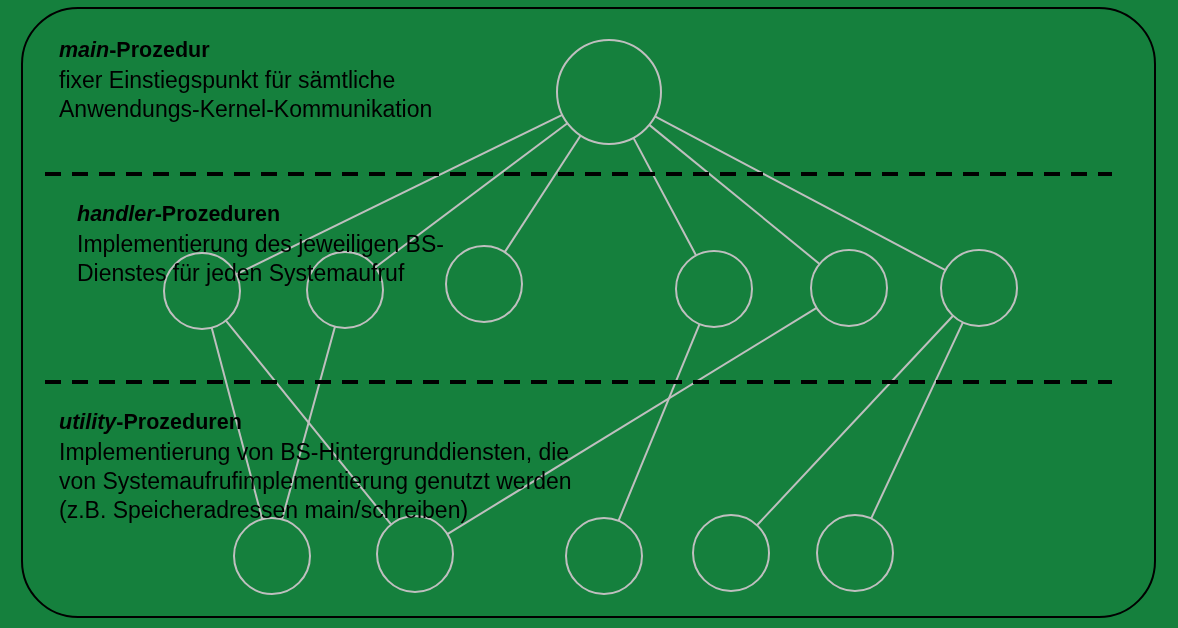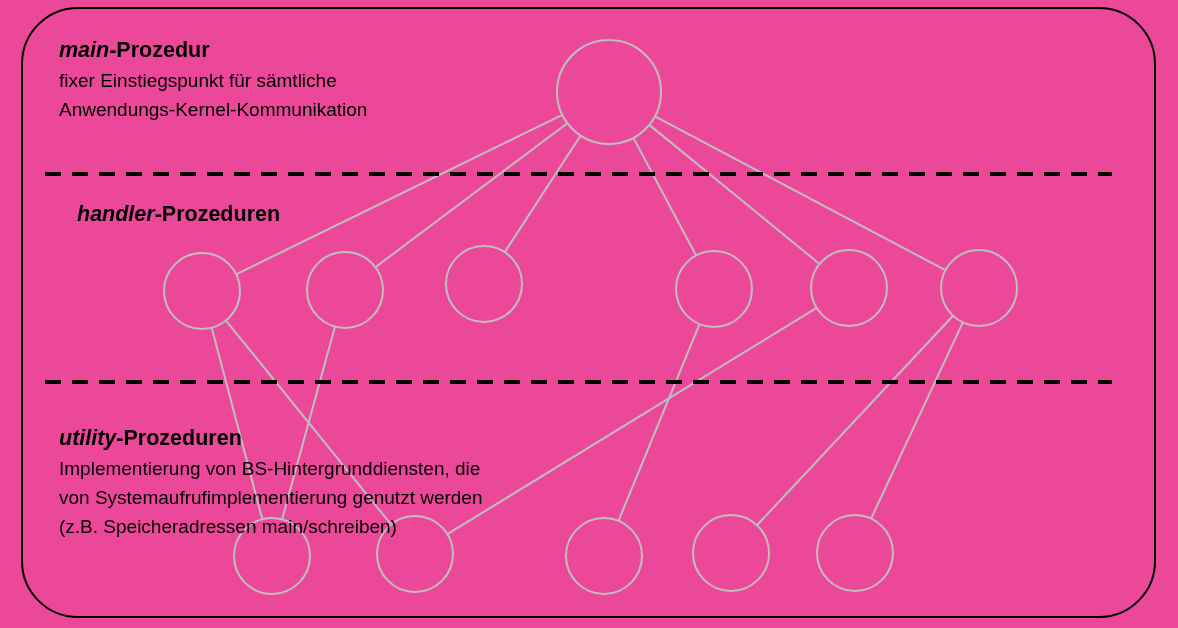--- a/index.html
+++ b/index.html
@@ -8,21 +8,21 @@
     padding: 0;
     background: #ffffff;
   }
   body {
     font-family: "Liberation Sans", sans-serif;
   }
   #stage {
     position: relative;
     width: 1178px;
     height: 628px;
-    background: #ec4899;
+    background: #15803d;
     overflow: hidden;
   }
   #graph-svg {
     position: absolute;
     left: 0;
     top: 0;
     width: 1178px;
     height: 628px;
   }
   .layer-block {
@@ -34,30 +34,30 @@
     font-weight: bold;
     line-height: 29px;
     color: #000000;
     white-space: nowrap;
     margin: 0 0 1px 0;
   }
   .layer-title .kw {
     font-style: italic;
   }
   .layer-desc {
-    font-size: 19px;
+    font-size: 23px;
     font-weight: normal;
     line-height: 29px;
     color: #000000;
     white-space: pre-line;
     margin: 0;
   }
   #layer-main   { left: 59px; top: 36px; }
   #layer-handler{ left: 77px; top: 200px; }
-  #layer-utility{ left: 59px; top: 408px; margin-top: 16px; }
+  #layer-utility{ left: 59px; top: 408px; }
 </style>
 </head>
 <body>
 
 <div id="stage">
 
   <svg id="graph-svg" viewBox="0 0 1178 628" xmlns="http://www.w3.org/2000/svg">
     <g id="border-group">
         <rect x="22" y="8" width="1133" height="609" rx="56" ry="56" fill="none" stroke="#000000" stroke-width="2"></rect>
       </g>
@@ -101,20 +101,22 @@
       <span class="kw">main</span><span>-Prozedur</span>
     </div>
     <div class="layer-desc">fixer Einstiegspunkt für sämtliche
 Anwendungs-Kernel-Kommunikation</div>
   </div>
 
   <div class="layer-block" id="layer-handler">
     <div class="layer-title">
       <span class="kw">handler</span><span>-Prozeduren</span>
     </div>
+    <div class="layer-desc">Implementierung des jeweiligen BS-
+Dienstes für jeden Systemaufruf</div>
   </div>
 
   <div class="layer-block" id="layer-utility">
     <div class="layer-title">
       <span class="kw">utility</span><span>-Prozeduren</span>
     </div>
     <div class="layer-desc">Implementierung von BS-Hintergrunddiensten, die
 von Systemaufrufimplementierung genutzt werden
 (z.B. Speicheradressen main/schreiben)</div>
   </div>

